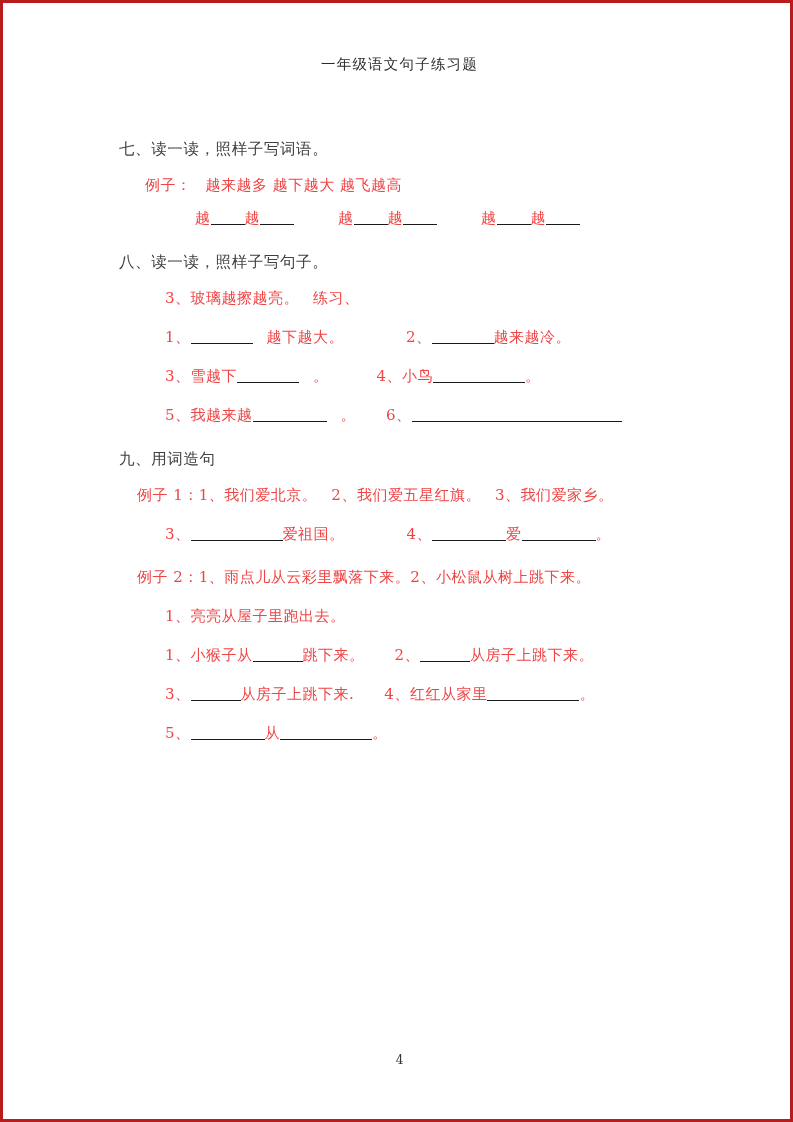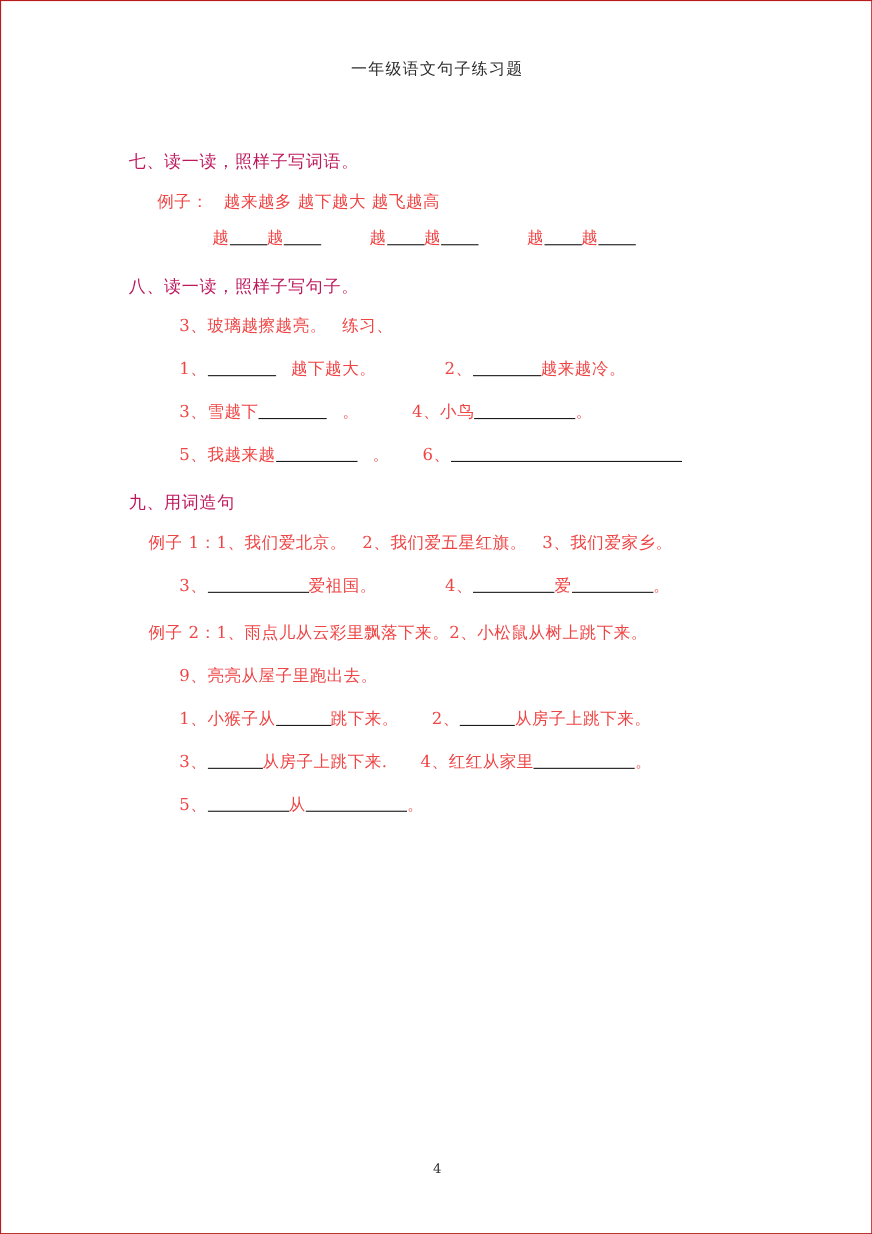--- a/index.html
+++ b/index.html
@@ -10,21 +10,21 @@
   body {
     font-family: "DejaVu Sans", "Liberation Sans", sans-serif;
     color: #1a1a1a;
   }
   .page {
     position: relative;
     width: 793px;
     height: 1122px;
     background: #ffffff;
     box-sizing: border-box;
-    border: 1px solid #b91c1c;
+    border: 3px solid #b91c1c;
     overflow: hidden;
   }
   .page-header {
     position: absolute;
     top: 52px;
     left: 0;
     width: 793px;
     text-align: center;
     font-size: 14.5px;
     letter-spacing: 1.2px;
@@ -32,21 +32,21 @@
     font-family: "DejaVu Serif", "Liberation Serif", serif;
   }
   .content {
     position: absolute;
     top: 136px;
     left: 116px;
     width: 600px;
   }
   .sec-title {
     font-size: 15.5px;
-    color: #be185d;
+    color: #404040;
     margin: 0 0 16px 0;
     letter-spacing: 0.6px;
     font-family: "DejaVu Serif", "Liberation Serif", serif;
   }
   .line {
     font-size: 15px;
     margin: 0 0 20px 0;
     letter-spacing: 0.5px;
     white-space: nowrap;
     font-family: "DejaVu Serif", "Liberation Serif", serif;
@@ -141,21 +141,21 @@
 
     <div class="line indent2 gap-lg">
       <span>3、</span><span class="blank b-xl"></span><span>爱祖国。</span><span class="sp-xl"></span><span>4、</span><span class="blank b-lg"></span><span>爱</span><span class="blank b-lg"></span><span>。</span>
     </div>
 
     <div class="line indent3">
       <span>例子 2：</span><span>1、雨点儿从云彩里飘落下来。</span><span>2、小松鼠从树上跳下来。</span>
     </div>
 
     <div class="line indent2">
-      <span>9、亮亮从屋子里跑出去。</span>
+      <span>1、亮亮从屋子里跑出去。</span>
     </div>
 
     <div class="line indent2">
       <span>1、</span><span>小猴子从</span><span class="blank b-sm"></span><span>跳下来。</span><span class="sp-md"></span><span>2、</span><span class="blank b-sm"></span><span>从房子上跳下来。</span>
     </div>
 
     <div class="line indent2">
       <span>3、</span><span class="blank b-sm"></span><span>从房子上跳下来.</span><span class="sp-md"></span><span>4、</span><span>红红从家里</span><span class="blank b-xl"></span><span>。</span>
     </div>
 

